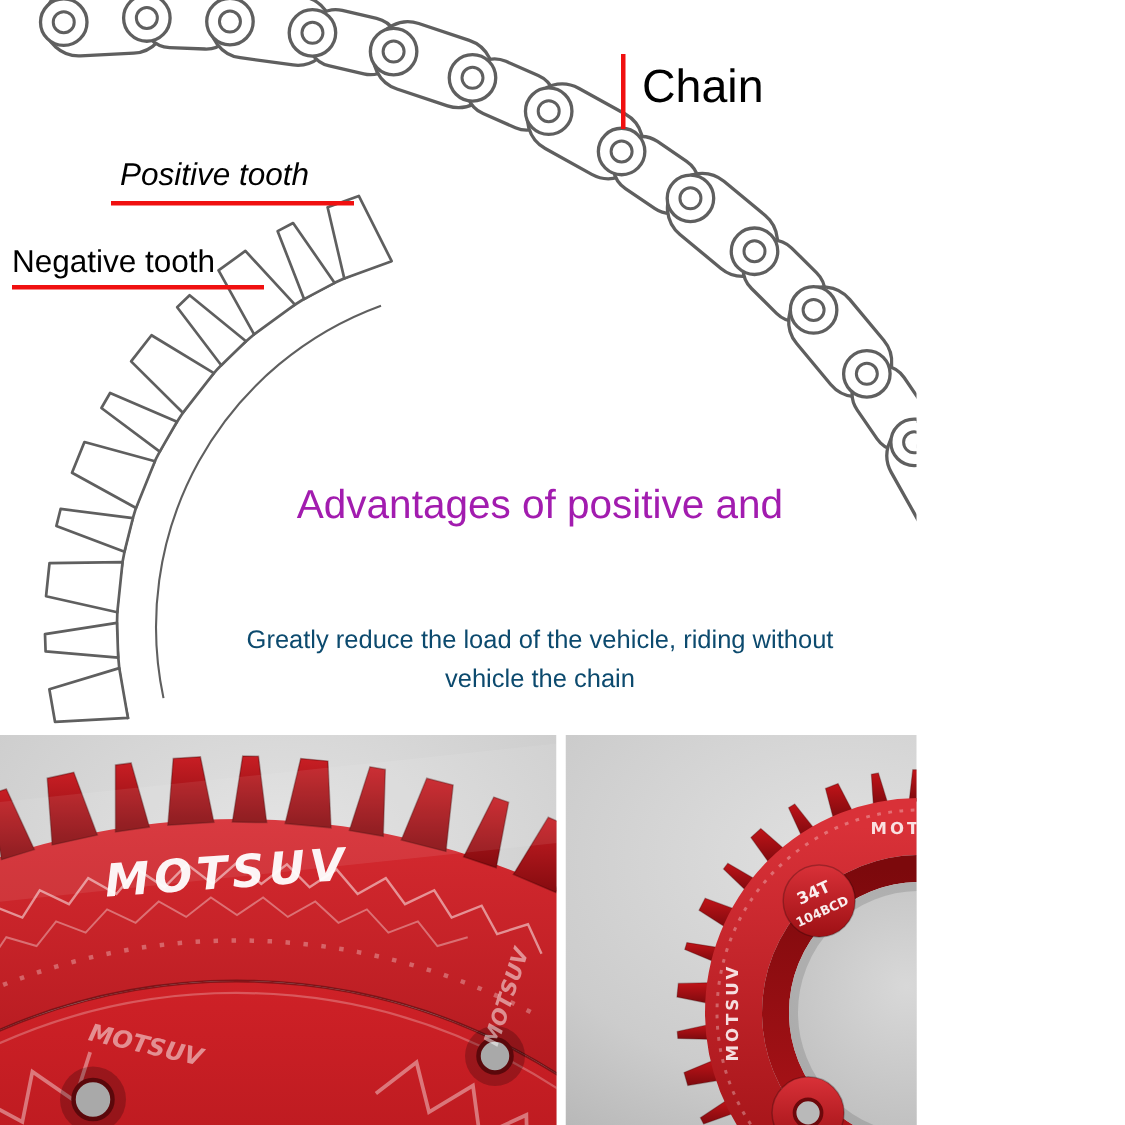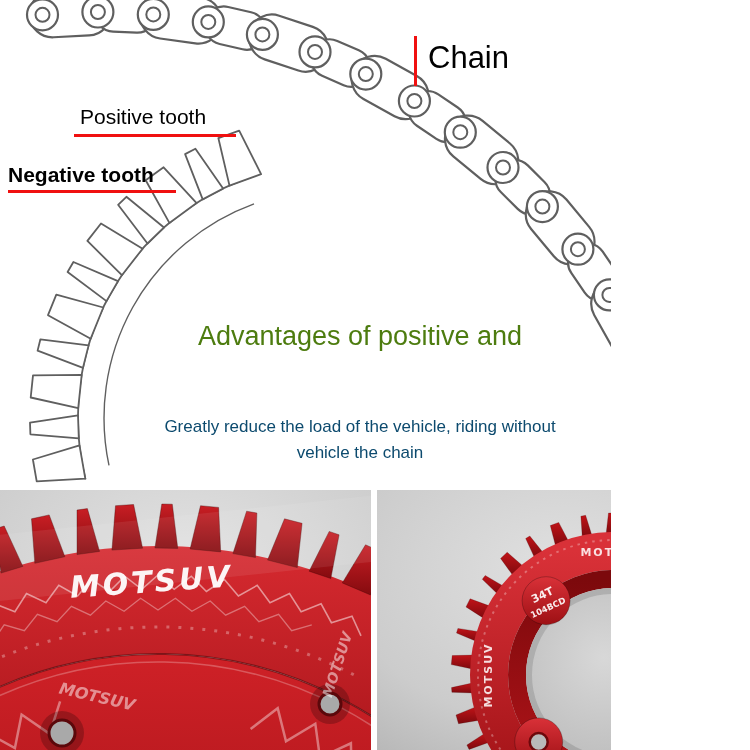--- a/index.html
+++ b/index.html
@@ -2,28 +2,28 @@
 <html style="--leader: #f01010; --sketch: #5f5f5f; --ring-red: #c2151b;"><head>
 <meta charset="utf-8">
 <style>
   html,body{margin:0;padding:0;background:#fff;}
   .canvas{position:relative;width:611px;height:750px;background:#fff;overflow:hidden;
           font-family:"Liberation Sans",sans-serif;}
   .sketch-area{position:absolute;inset:0 0 260px 0;}
   #sketch-svg{position:absolute;left:0;top:0;}
   .label{position:absolute;color:#000;white-space:nowrap;}
   .label.chain{left:428px;top:40px;font-size:31px;font-weight:500;}
-  .label.pos{left:80px;top:105px;font-size:21px;}
-  .label.neg{left:8px;top:163px;font-size:21px;font-weight:bold;}
+  .label.pos{left:80px;top:105px;font-size:21px;font-style:italic;}
+  .label.neg{left:8px;top:163px;font-size:21px;}
   .leader{position:absolute;background:var(--leader,#f01010);}
   .leader.v{left:414px;top:36px;width:3px;height:50px;}
   .leader.h.pos{left:74px;top:134px;width:162px;height:3px;}
   .leader.h.neg{left:8px;top:190px;width:168px;height:3px;}
   .heading{position:absolute;top:316px;left:0;width:720px;text-align:center;
-           font-size:27px;color:#4d7c0f;line-height:1.5;}
+           font-size:27px;color:#a21caf;line-height:1.5;}
   .subheading{position:absolute;top:414px;left:0;width:720px;text-align:center;
               font-size:17px;color:#0c4a6e;line-height:1.55;}
   .photos{position:absolute;top:490px;left:0;width:750px;height:260px;display:flex;gap:6px;}
   .photo{height:260px;position:relative;}
   .photo.left{width:371px;}
   .photo.right{width:373px;}
   .photo svg{display:block;}
   text{font-family:"DejaVu Sans",sans-serif;text-anchor:middle;}
   .brand-main{font-weight:bold;font-style:italic;font-size:30px;fill:#ffffff;
               letter-spacing:3px;opacity:0.95;}

